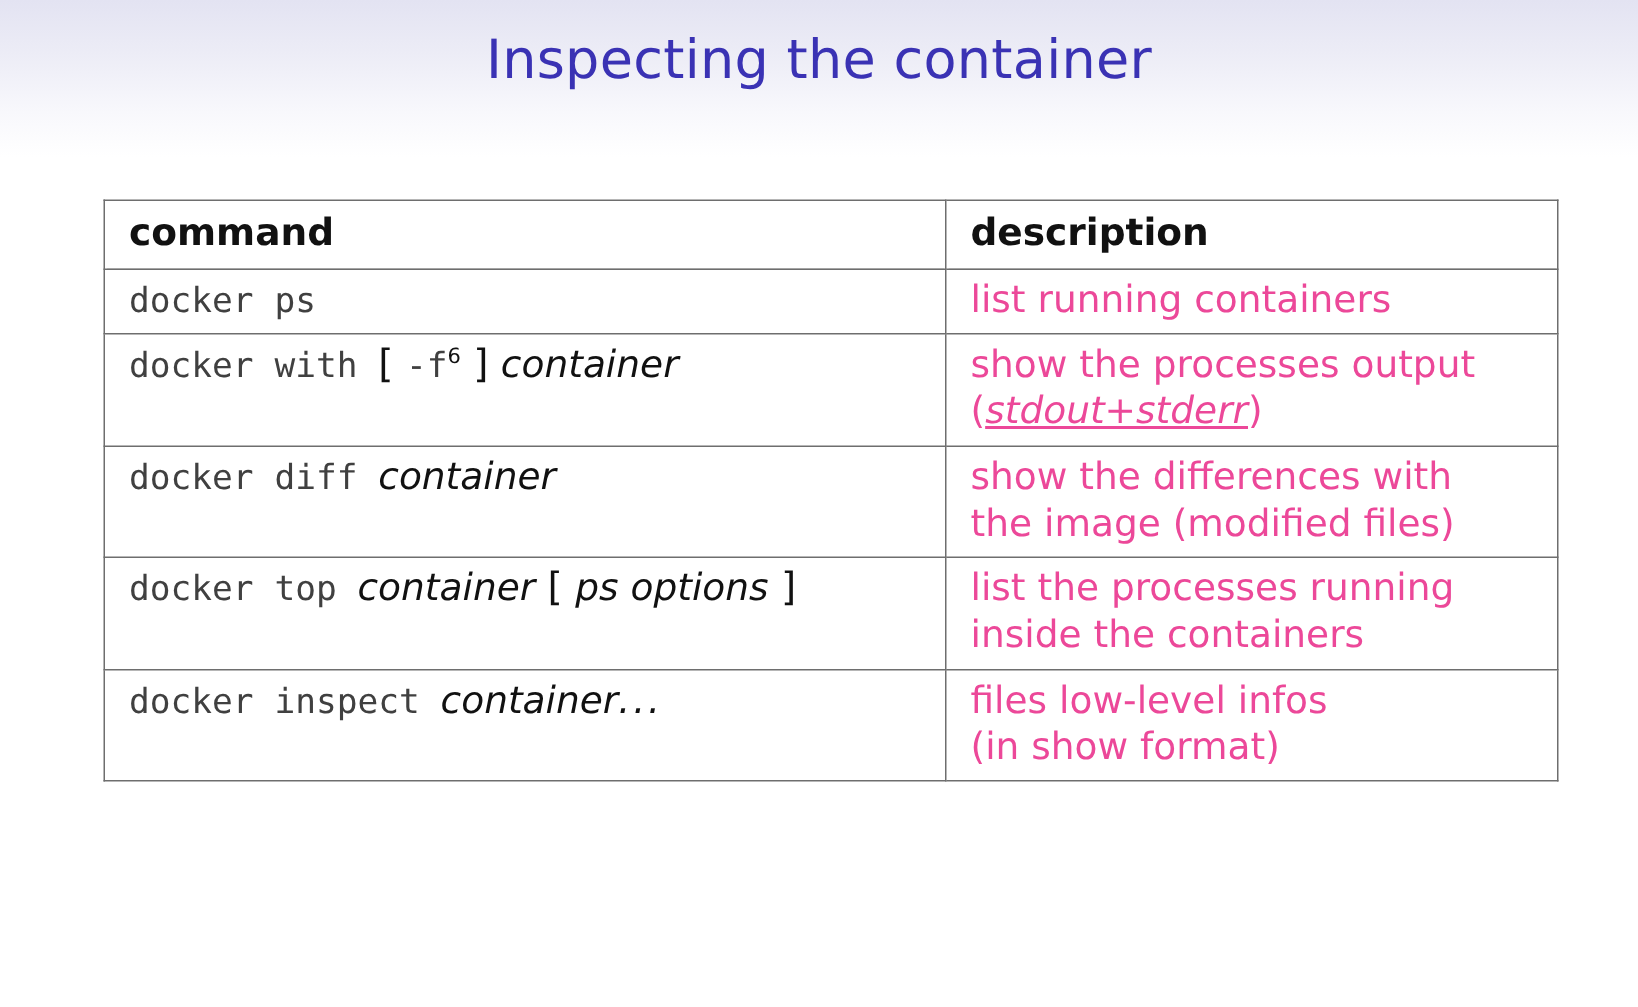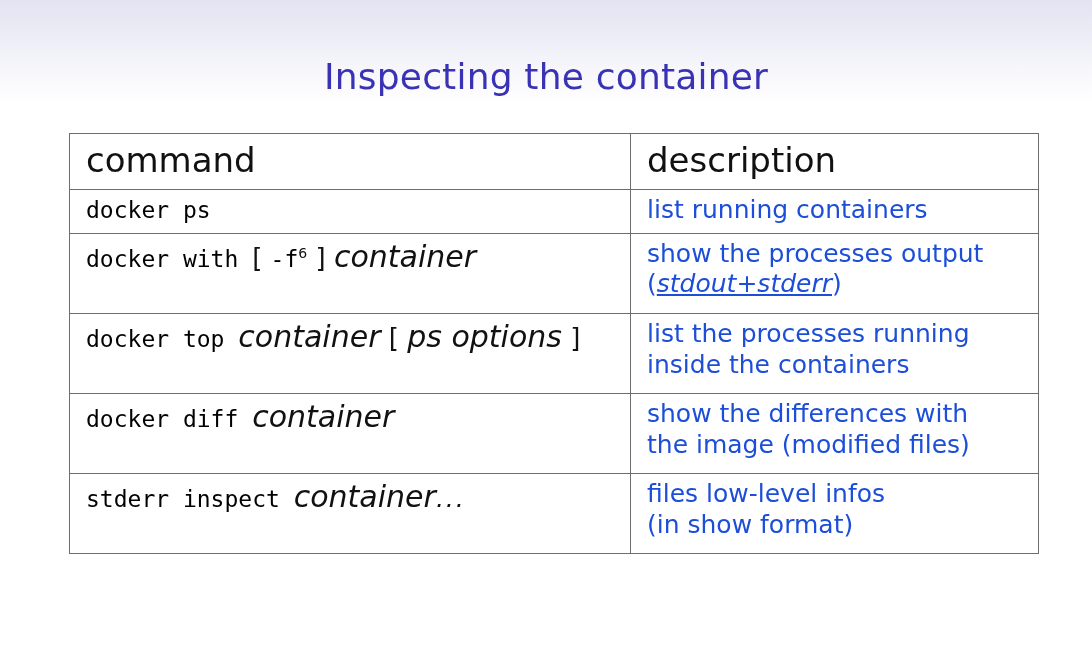--- a/index.html
+++ b/index.html
@@ -28,21 +28,20 @@
     position: absolute;
     left: 0;
     top: 20px;
     width: 1092px;
     text-align: center;
     color: #3a32b4;
     font-size: 36px;
     font-weight: 400;
     letter-spacing: 0.2px;
     font-family: "DejaVu Sans", sans-serif;
-    margin-top: 36px;
   }
 
   
   #tbl-wrap {
     position: absolute;
     left: 69px;
     top: 133px;
     width: 969px;
   }
   table.tabular {
@@ -60,45 +59,45 @@
   col.c-cmd { width: 561px; }
   col.c-desc { width: 408px; }
 
   .cellpad {
     padding: 5px 10px 7px 16px;
     font-size: 25px;
     line-height: 1.22;
     color: #111111;
   }
   .hdr .cellpad {
-    font-weight: normal;
-    font-size: 34px;
+    font-weight: bold;
+    font-size: 25px;
     padding-top: 6px;
     padding-bottom: 8px;
   }
   
   tr.hdr td {
     border-bottom: 1.6px solid #6e6e6e;
     box-shadow: 0 3px 0 -1.4px #6e6e6e;
   }
   tr.firstbody td {
     border-top: 1.6px solid #6e6e6e;
   }
 
   .cmd {
     font-family: "DejaVu Sans Mono", monospace;
-    color: #000000;
+    color: #404040;
     font-size: 23px;
     letter-spacing: 0px;
   }
   .arg {
     font-style: italic;
     color: #111111;
     font-family: "DejaVu Sans", sans-serif;
-    font-size: 30px;
+    font-size: 25px;
   }
   .brk {
     color: #111111;
     font-family: "DejaVu Sans", sans-serif;
     font-size: 26px;
     font-style: normal;
   }
   .sup {
     font-size: 14px;
     vertical-align: super;
@@ -109,21 +108,21 @@
   .ell {
     font-family: "DejaVu Sans", sans-serif;
     font-style: italic;
     color: #111111;
     font-size: 25px;
     letter-spacing: 2px;
   }
   .desc {
     font-family: "DejaVu Sans", sans-serif;
     font-size: 25px;
-    color: #1d4ed8;
+    color: #ec4899;
   }
   .desc .it { font-style: italic; text-decoration: underline; }
   .desc .up { font-style: normal; }
   .line2 { display: block; }
   .spacer-line { display: block; height: 1.22em; }
 </style>
 </head>
 <body>
 
 <div id="slide">
@@ -163,43 +162,43 @@
             </td>
             <td>
               <div class="cellpad desc">
                 <span class="line2"><span class="up">show the processes output</span></span>
                 <span class="line2"><span class="up">(</span><span class="it">stdout+stderr</span><span class="up">)</span></span>
               </div>
             </td>
           </tr>
           <tr>
             <td>
+              <div class="cellpad"><span class="cmd">docker diff </span><span class="arg">container</span><span class="spacer-line">&nbsp;</span></div>
+            </td>
+            <td>
+              <div class="cellpad desc">
+                <span class="line2"><span class="up">show the differences with</span></span>
+                <span class="line2"><span class="up">the image (modified files)</span></span>
+              </div>
+            </td>
+          </tr>
+          <tr>
+            <td>
               <div class="cellpad"><span class="cmd">docker top </span><span class="arg">container</span><span class="brk"> [ </span><span class="arg">ps options</span><span class="brk">  ]</span><span class="spacer-line">&nbsp;</span></div>
             </td>
             <td>
               <div class="cellpad desc">
                 <span class="line2"><span class="up">list the processes running</span></span>
                 <span class="line2"><span class="up">inside the containers</span></span>
               </div>
             </td>
           </tr>
           <tr>
             <td>
-              <div class="cellpad"><span class="cmd">docker diff </span><span class="arg">container</span><span class="spacer-line">&nbsp;</span></div>
-            </td>
-            <td>
-              <div class="cellpad desc">
-                <span class="line2"><span class="up">show the differences with</span></span>
-                <span class="line2"><span class="up">the image (modified files)</span></span>
-              </div>
-            </td>
-          </tr>
-          <tr>
-            <td>
-              <div class="cellpad"><span class="cmd">stderr inspect </span><span class="arg">container</span><span class="ell">...</span><span class="spacer-line">&nbsp;</span></div>
+              <div class="cellpad"><span class="cmd">docker inspect </span><span class="arg">container</span><span class="ell">...</span><span class="spacer-line">&nbsp;</span></div>
             </td>
             <td>
               <div class="cellpad desc">
                 <span class="line2"><span class="up">files low-level infos</span></span>
                 <span class="line2"><span class="up">(in show format)</span></span>
               </div>
             </td>
           </tr>
         </tbody>
     </table>

